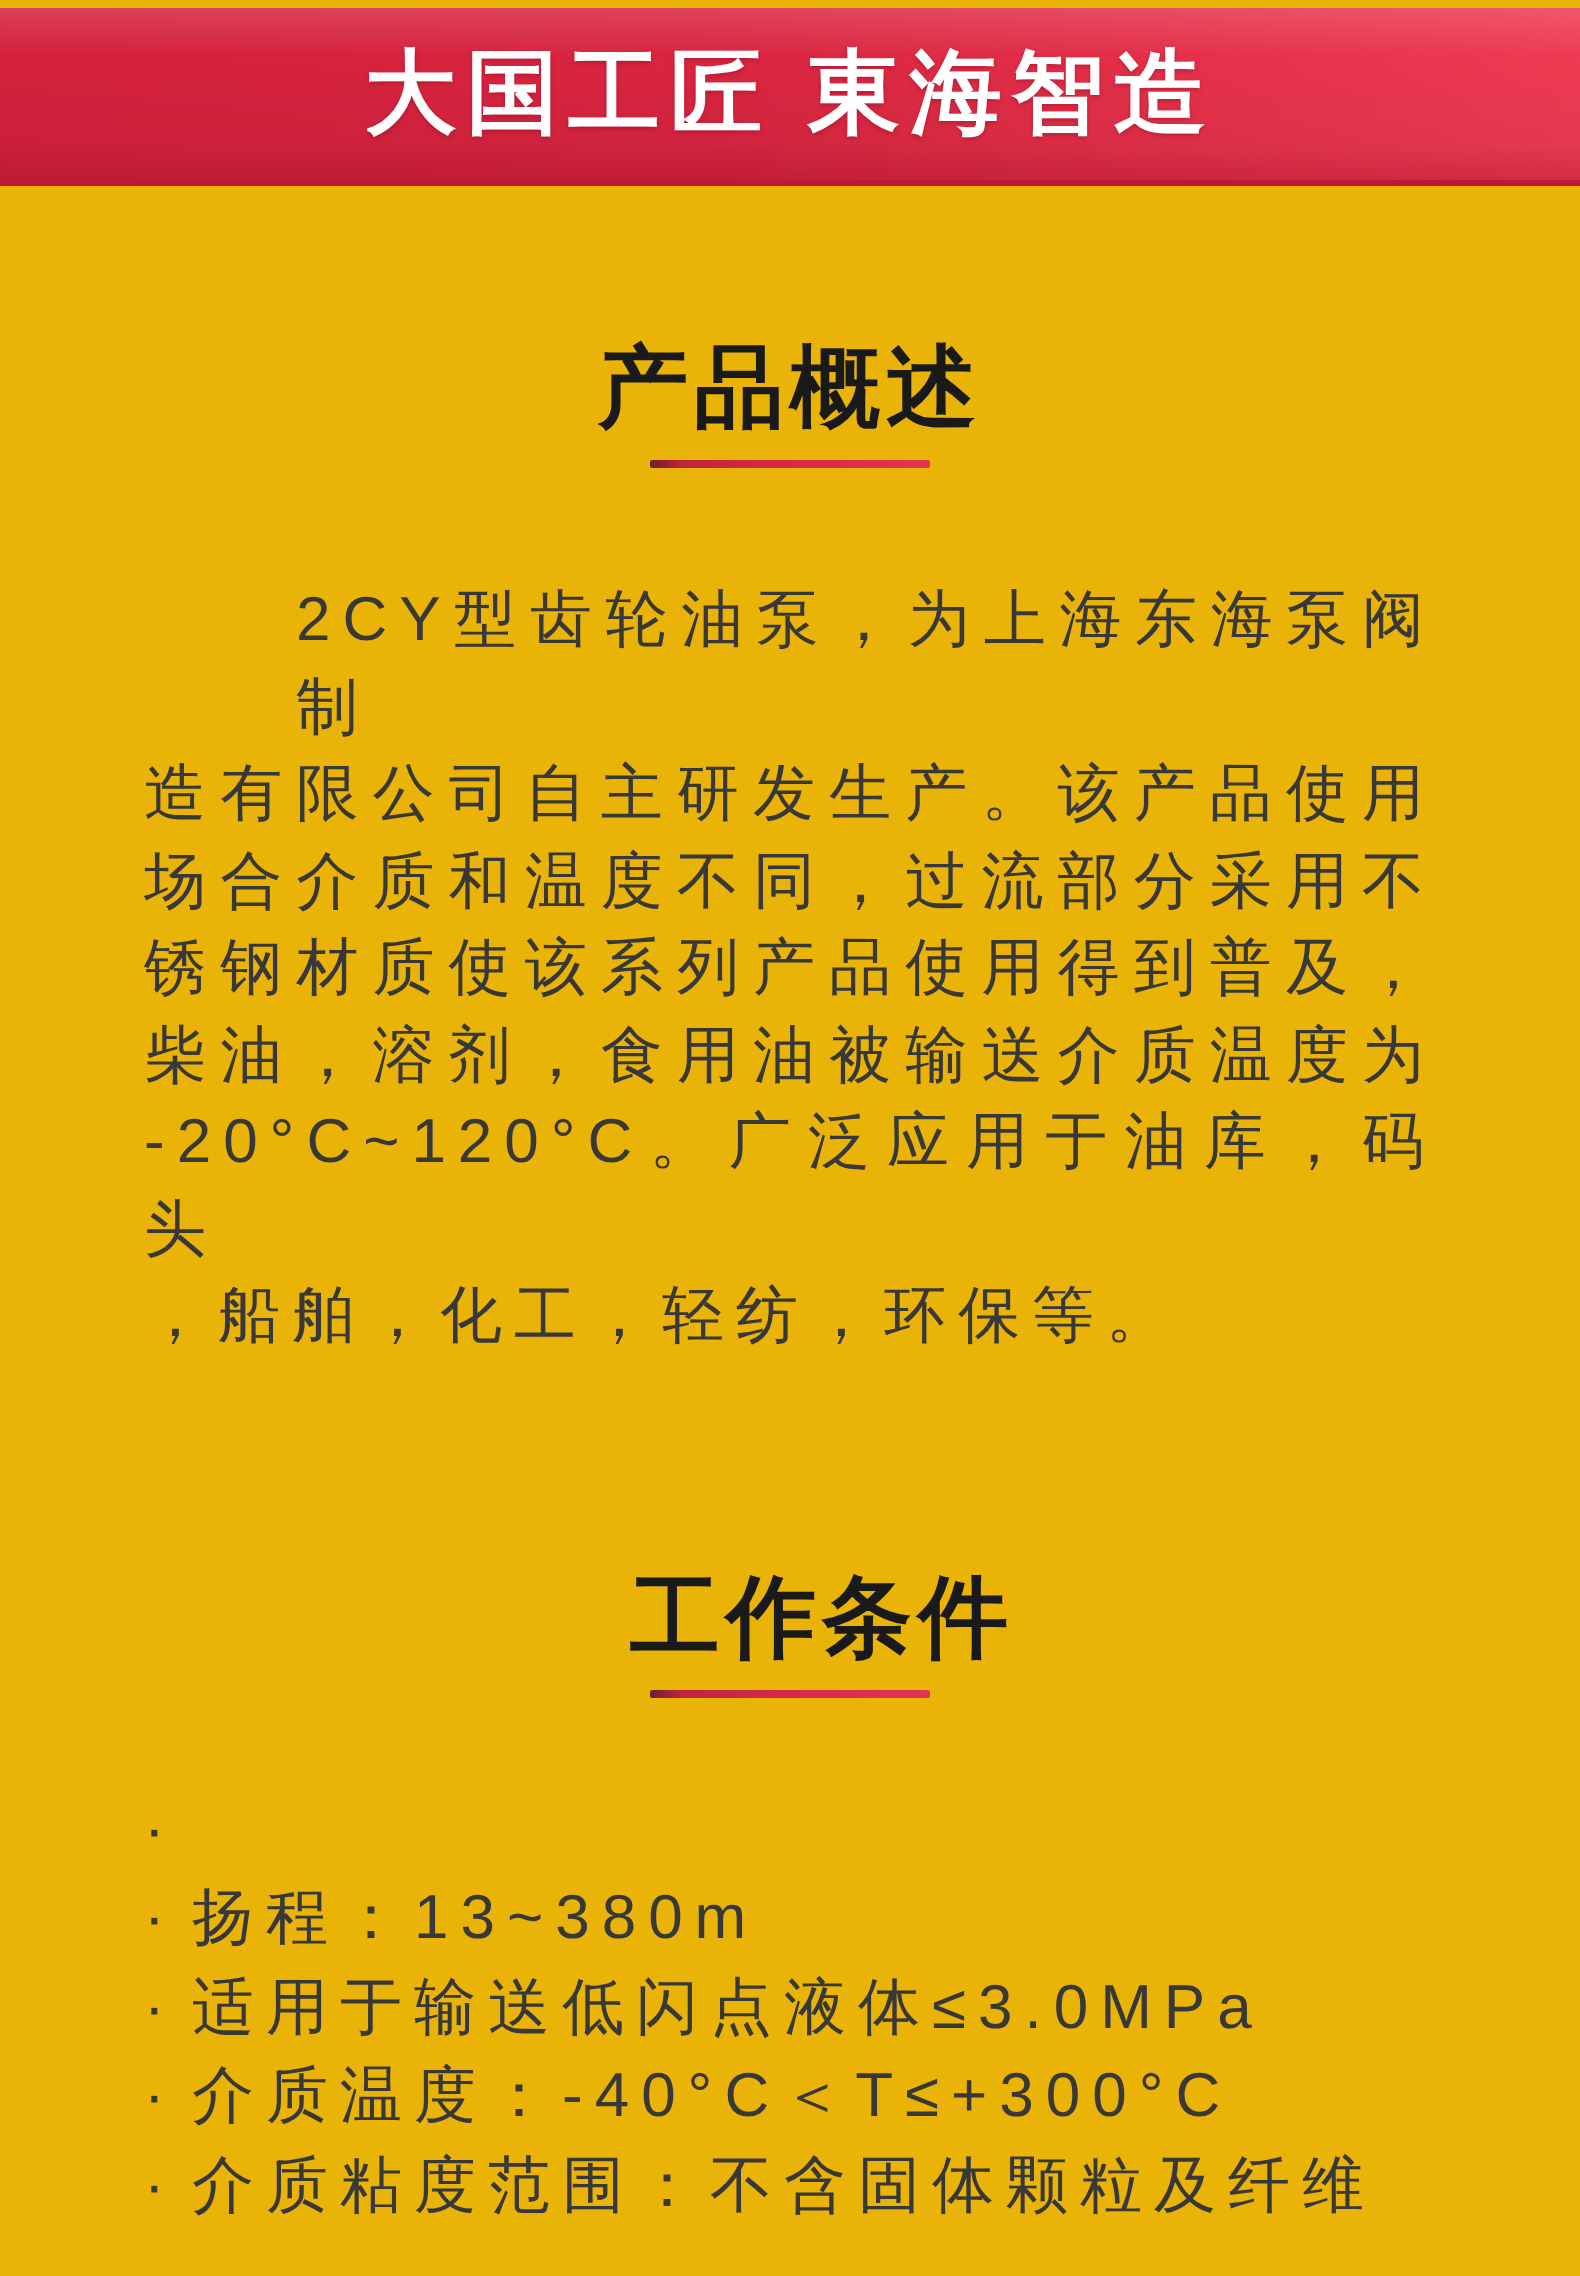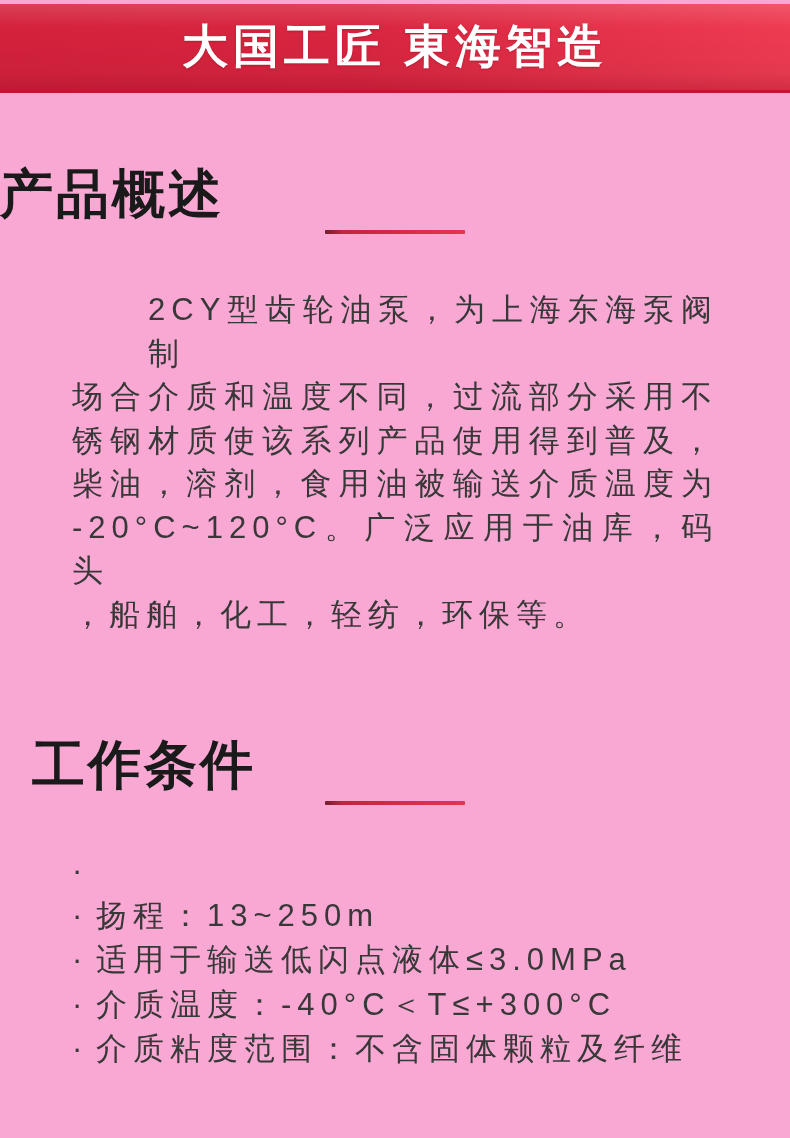--- a/index.html
+++ b/index.html
@@ -6,21 +6,21 @@
     margin: 0;
     padding: 0;
     background: #ffffff;
     font-family: "Liberation Sans", sans-serif;
   }
   .page {
     position: relative;
     width: 790px;
     height: 1138px;
     margin: 0 auto;
-    background: #f9a8d4;
+    background: #eab308;
     overflow: hidden;
   }
 
   
   .banner {
     margin-top: 4px;
     height: 86px;
     background:
       linear-gradient(180deg, rgba(255,255,255,0.14) 0%, rgba(255,255,255,0) 28%, rgba(0,0,0,0.04) 80%, rgba(120,5,30,0.25) 100%),
       linear-gradient(90deg, #d4213c 0%, #d92540 45%, #ee3b52 100%);
@@ -34,21 +34,22 @@
     font-size: 46px;
     font-weight: bold;
     letter-spacing: 5px;
     text-shadow: 0 1px 2px rgba(120,5,30,0.35);
     white-space: pre;
   }
 
   
   .section-heading {
     margin-top: 78px;
-    font-size: 53px;
+    text-align: center;
+    font-size: 45px;
     line-height: 46px;
     font-weight: bold;
     color: #1a1a1a;
     letter-spacing: 3px;
   }
   .section-heading.second {
     margin-top: 106px;
     margin-left: 32px;
   }
   .heading-underline {
@@ -107,39 +108,40 @@
   <div class="banner">
     <div class="banner-title">大国工匠 東海智造</div>
   </div>
 
   <div>
     <div class="section-heading">产品概述</div>
     <div class="heading-underline"></div>
 
     <div class="paragraph">
       <div class="para-line first">2CY型齿轮油泵，为上海东海泵阀制</div>
+      <div class="para-line">造有限公司自主研发生产。该产品使用</div>
       <div class="para-line">场合介质和温度不同，过流部分采用不</div>
       <div class="para-line">锈钢材质使该系列产品使用得到普及，</div>
       <div class="para-line">柴油，溶剂，食用油被输送介质温度为</div>
       <div class="para-line">-20°C~120°C。广泛应用于油库，码头</div>
       <div class="para-line last">，船舶，化工，轻纺，环保等。</div>
     </div>
   </div>
 
   <div>
     <div class="section-heading second">工作条件</div>
     <div class="heading-underline"></div>
 
     <div class="spec-list">
       <div class="spec-item">
         <span class="bullet">·</span>
       </div>
       <div class="spec-item">
         <span class="bullet">·</span>
-        <span>扬程：13~250m</span>
+        <span>扬程：13~380m</span>
       </div>
       <div class="spec-item">
         <span class="bullet">·</span>
         <span>适用于输送低闪点液体≤3.0MPa</span>
       </div>
       <div class="spec-item">
         <span class="bullet">·</span>
         <span>介质温度：-40°C＜T≤+300°C</span>
       </div>
       <div class="spec-item">

